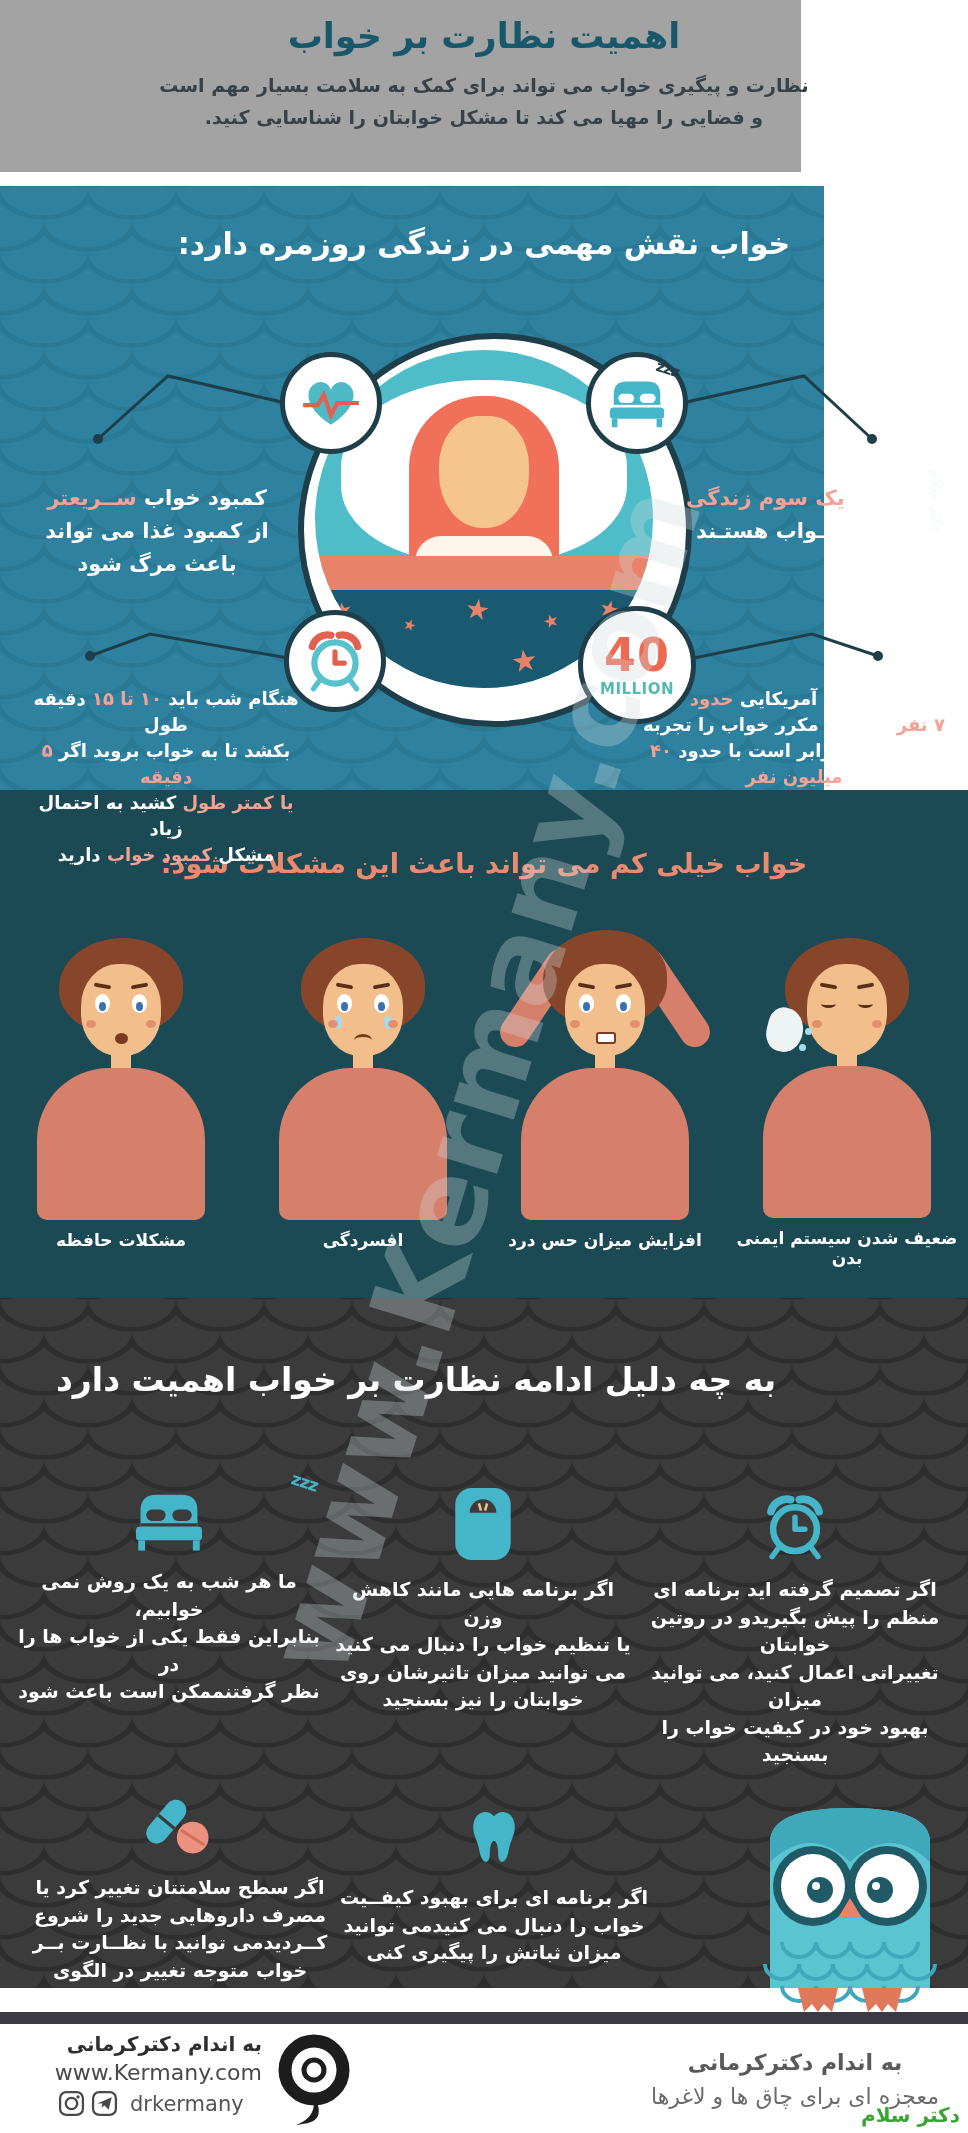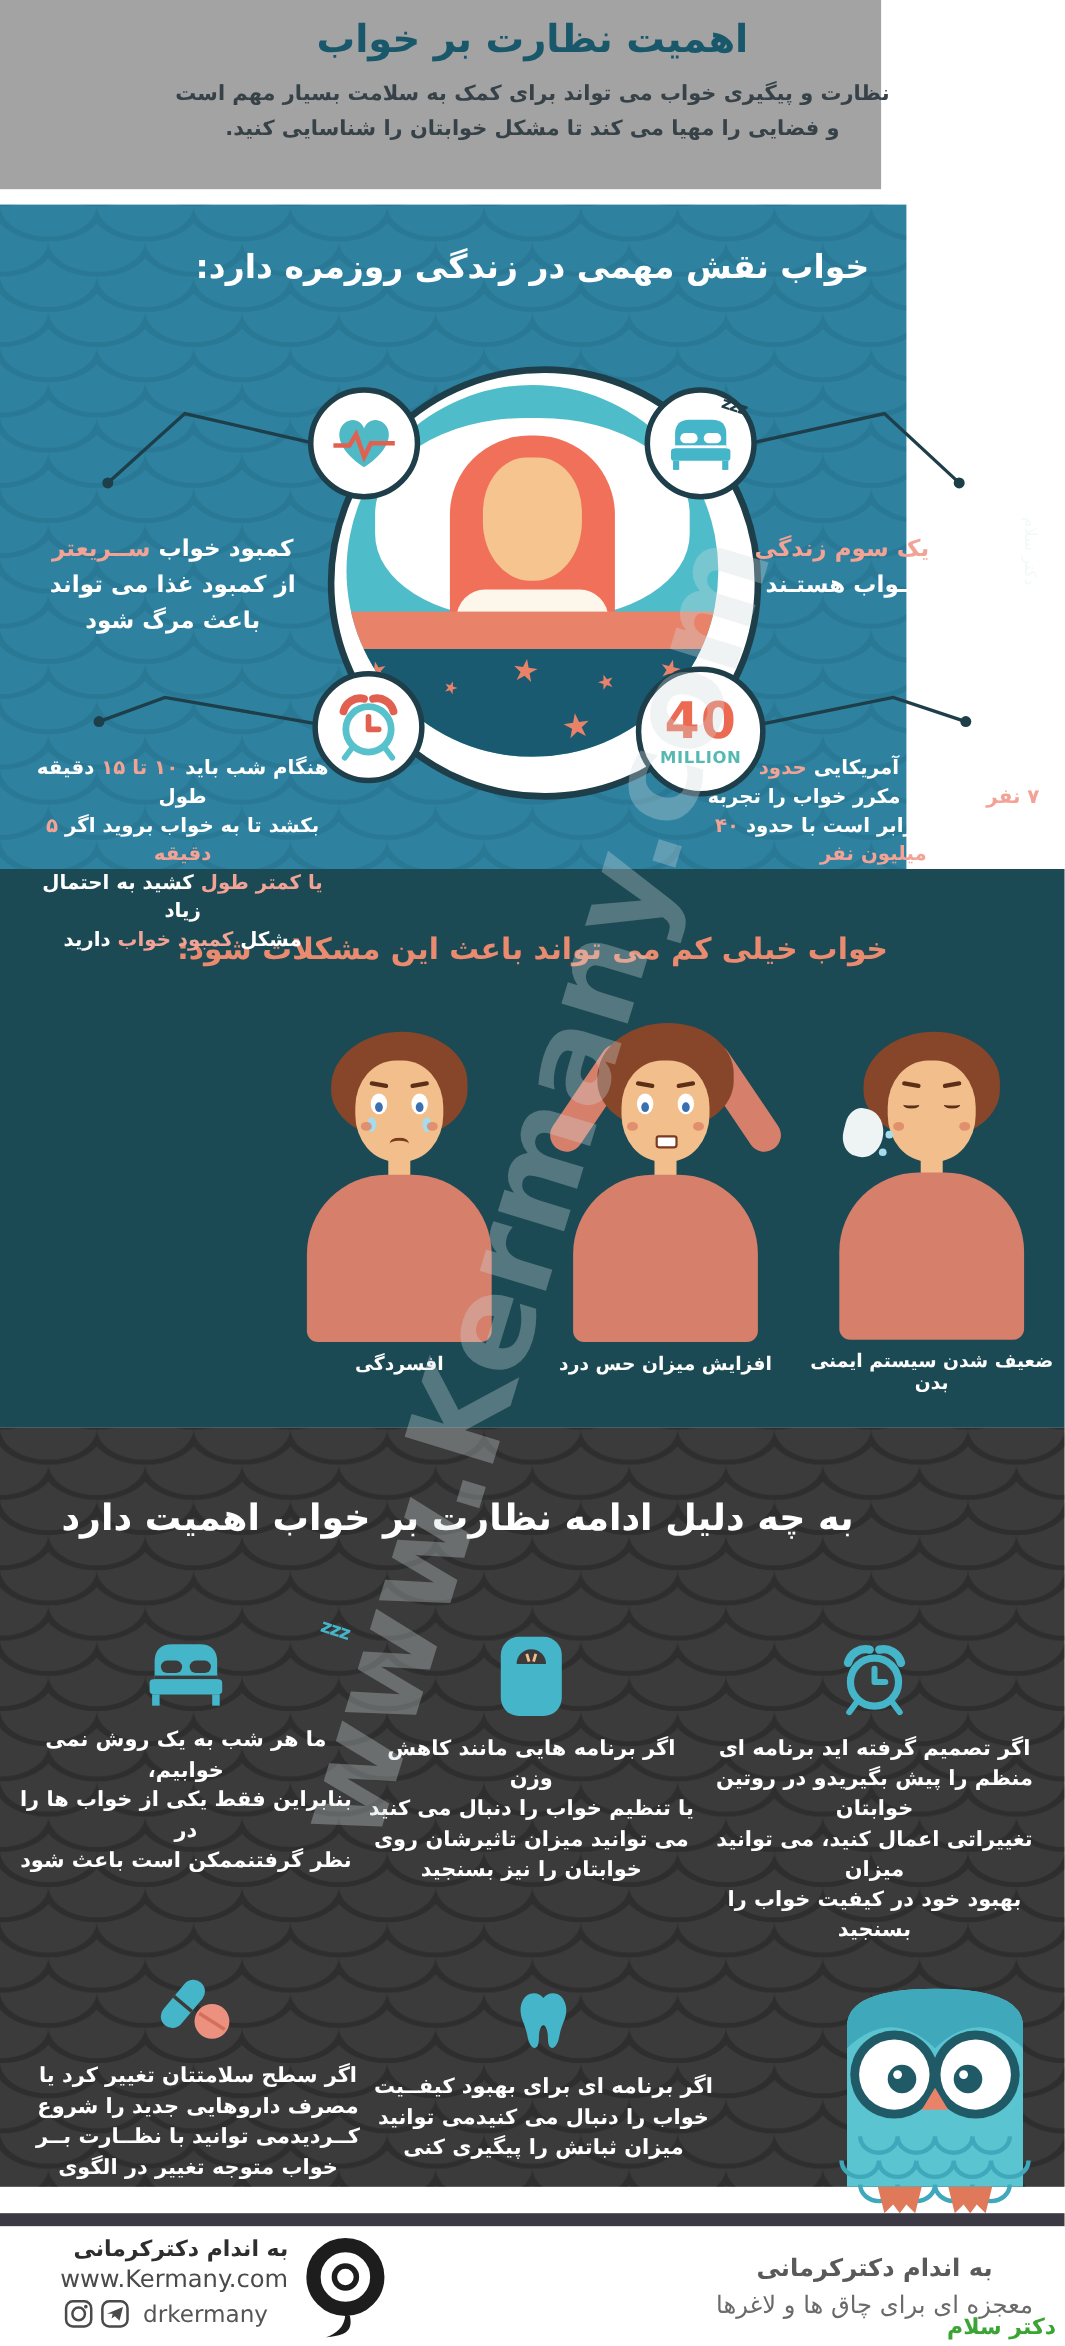--- a/index.html
+++ b/index.html
@@ -296,20 +296,41 @@
             <div class="f-tear l"></div>
               <div class="f-tear r"></div>
             <div class="f-blush l"></div>
               <div class="f-blush r"></div>
             <div class="f-mouth"></div>
           </div>
         </div>
         <div class="prob-label rtl ctr">افسردگی</div>
       </div>
 
+      <div class="prob-col">
+        <div class="fig">
+          <div class="f-hair"></div>
+          <div class="f-neck"></div>
+          <div class="f-body"></div>
+          <div class="f-face">
+            <div class="f-brow l"></div>
+              <div class="f-brow r"></div>
+            <div class="f-eye l">
+                <div class="f-iris"></div>
+              </div>
+            <div class="f-eye r">
+                <div class="f-iris"></div>
+              </div>
+            <div class="f-blush l"></div>
+              <div class="f-blush r"></div>
+            <div class="f-mouth"></div>
+          </div>
+        </div>
+        <div class="prob-label rtl ctr">مشکلات حافظه</div>
+      </div>
 
     </div>
   </div>
 
   <div id="sec-why" class="abs">
     <div class="abs y-title ctr rtl">به چه دلیل ادامه نظارت بر خواب اهمیت دارد</div>
 
     <div class="abs card card-routine rtl">
       <div class="icon">
         <svg width="70" height="70" viewBox="0 0 64 64">

